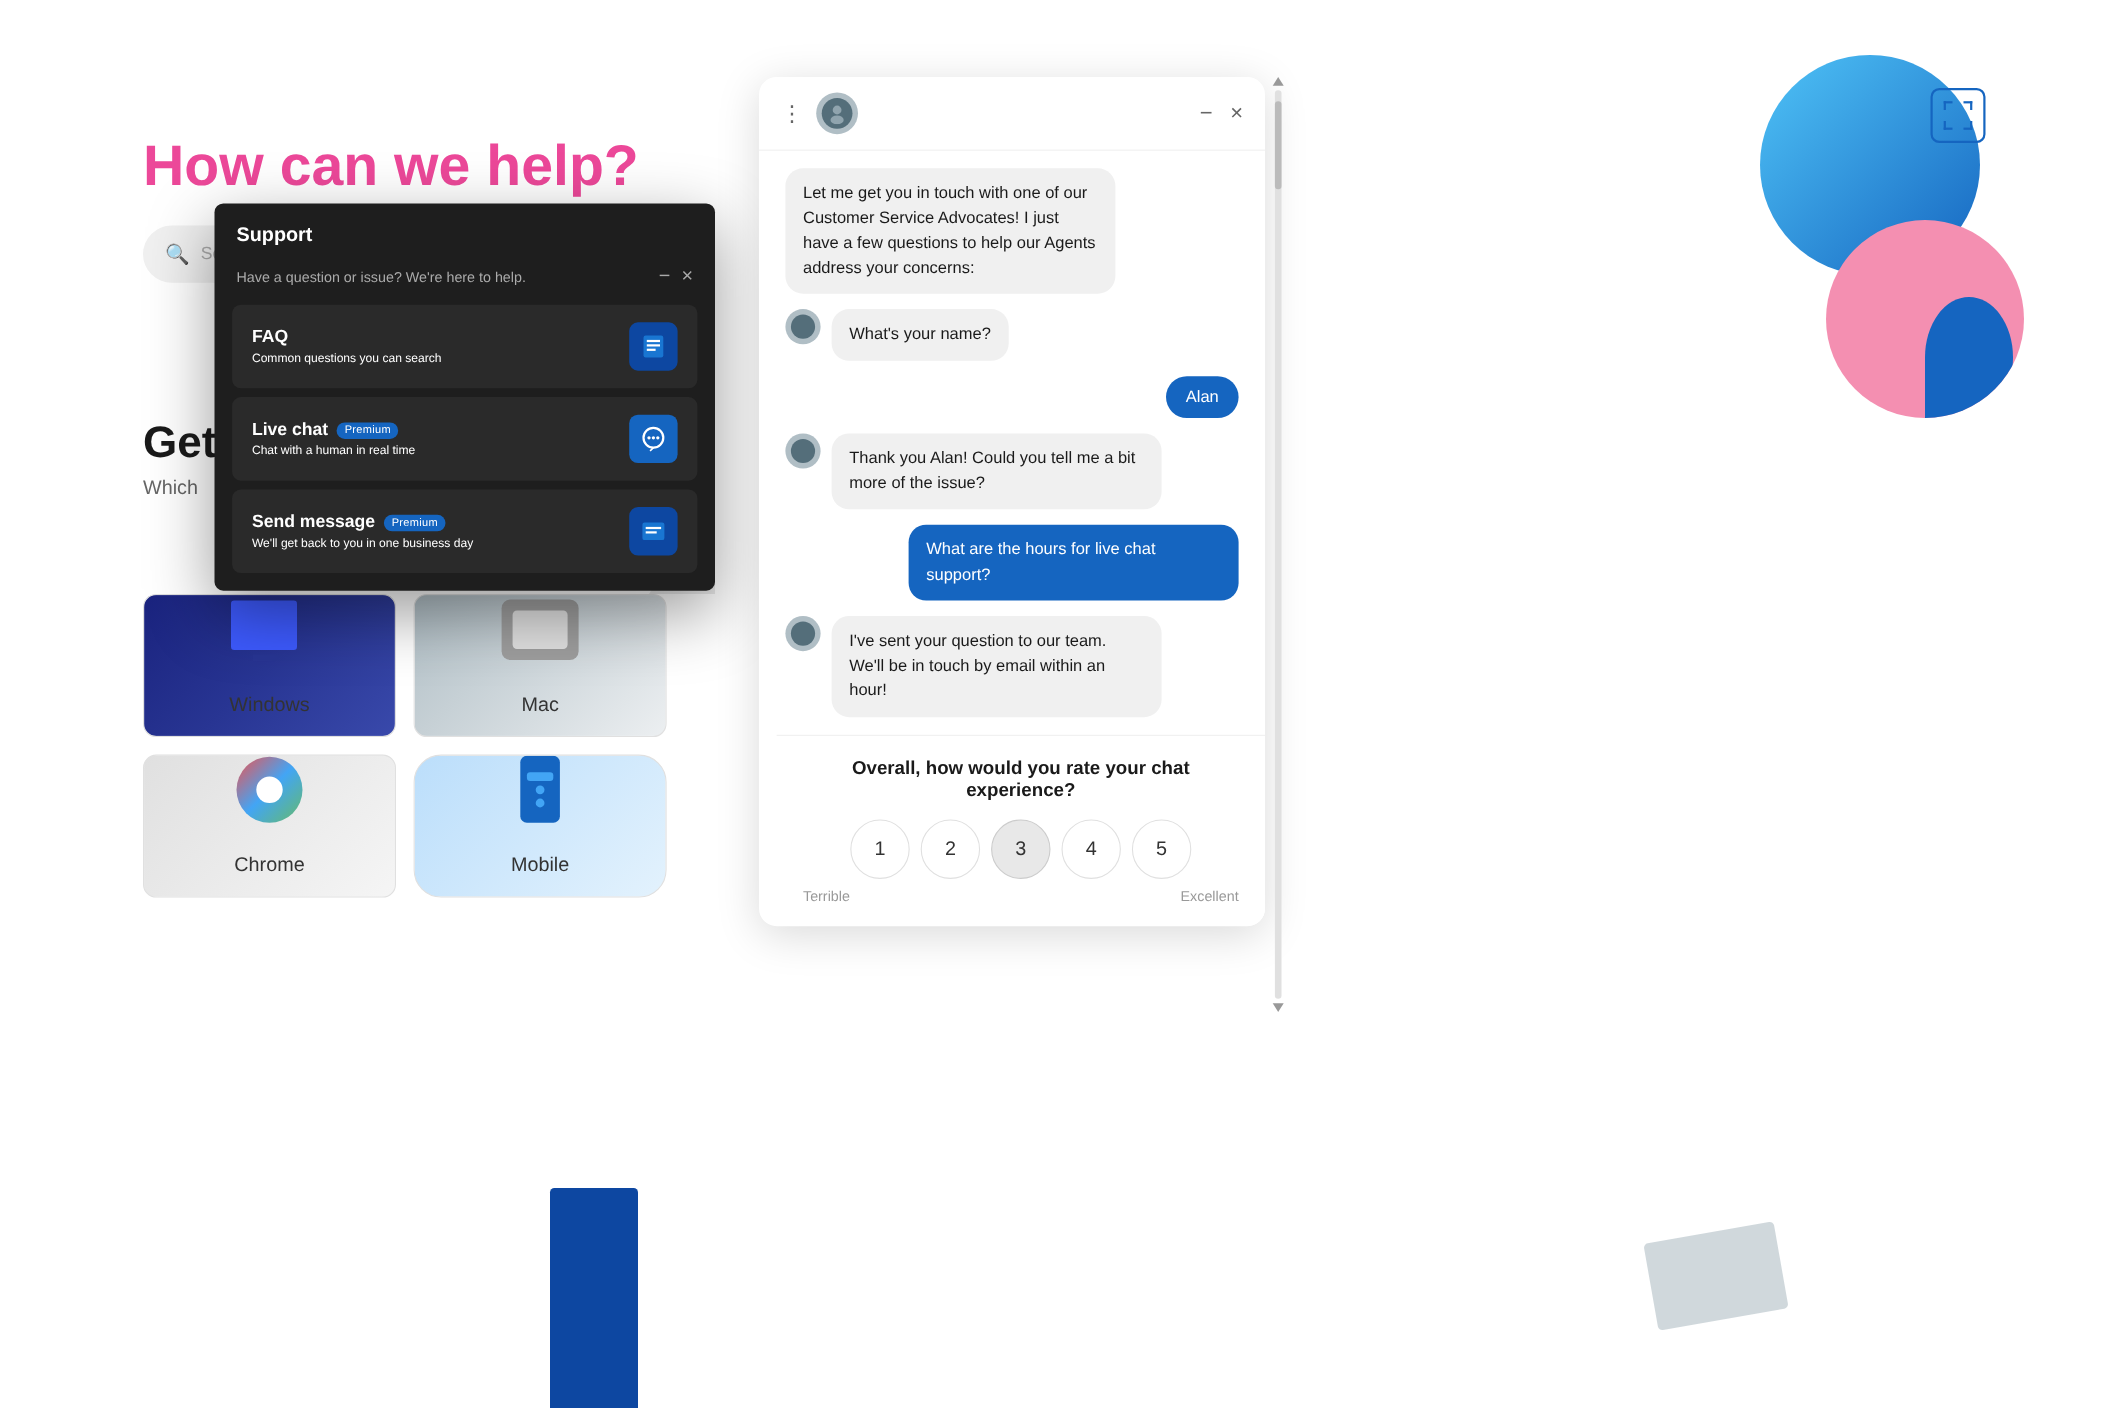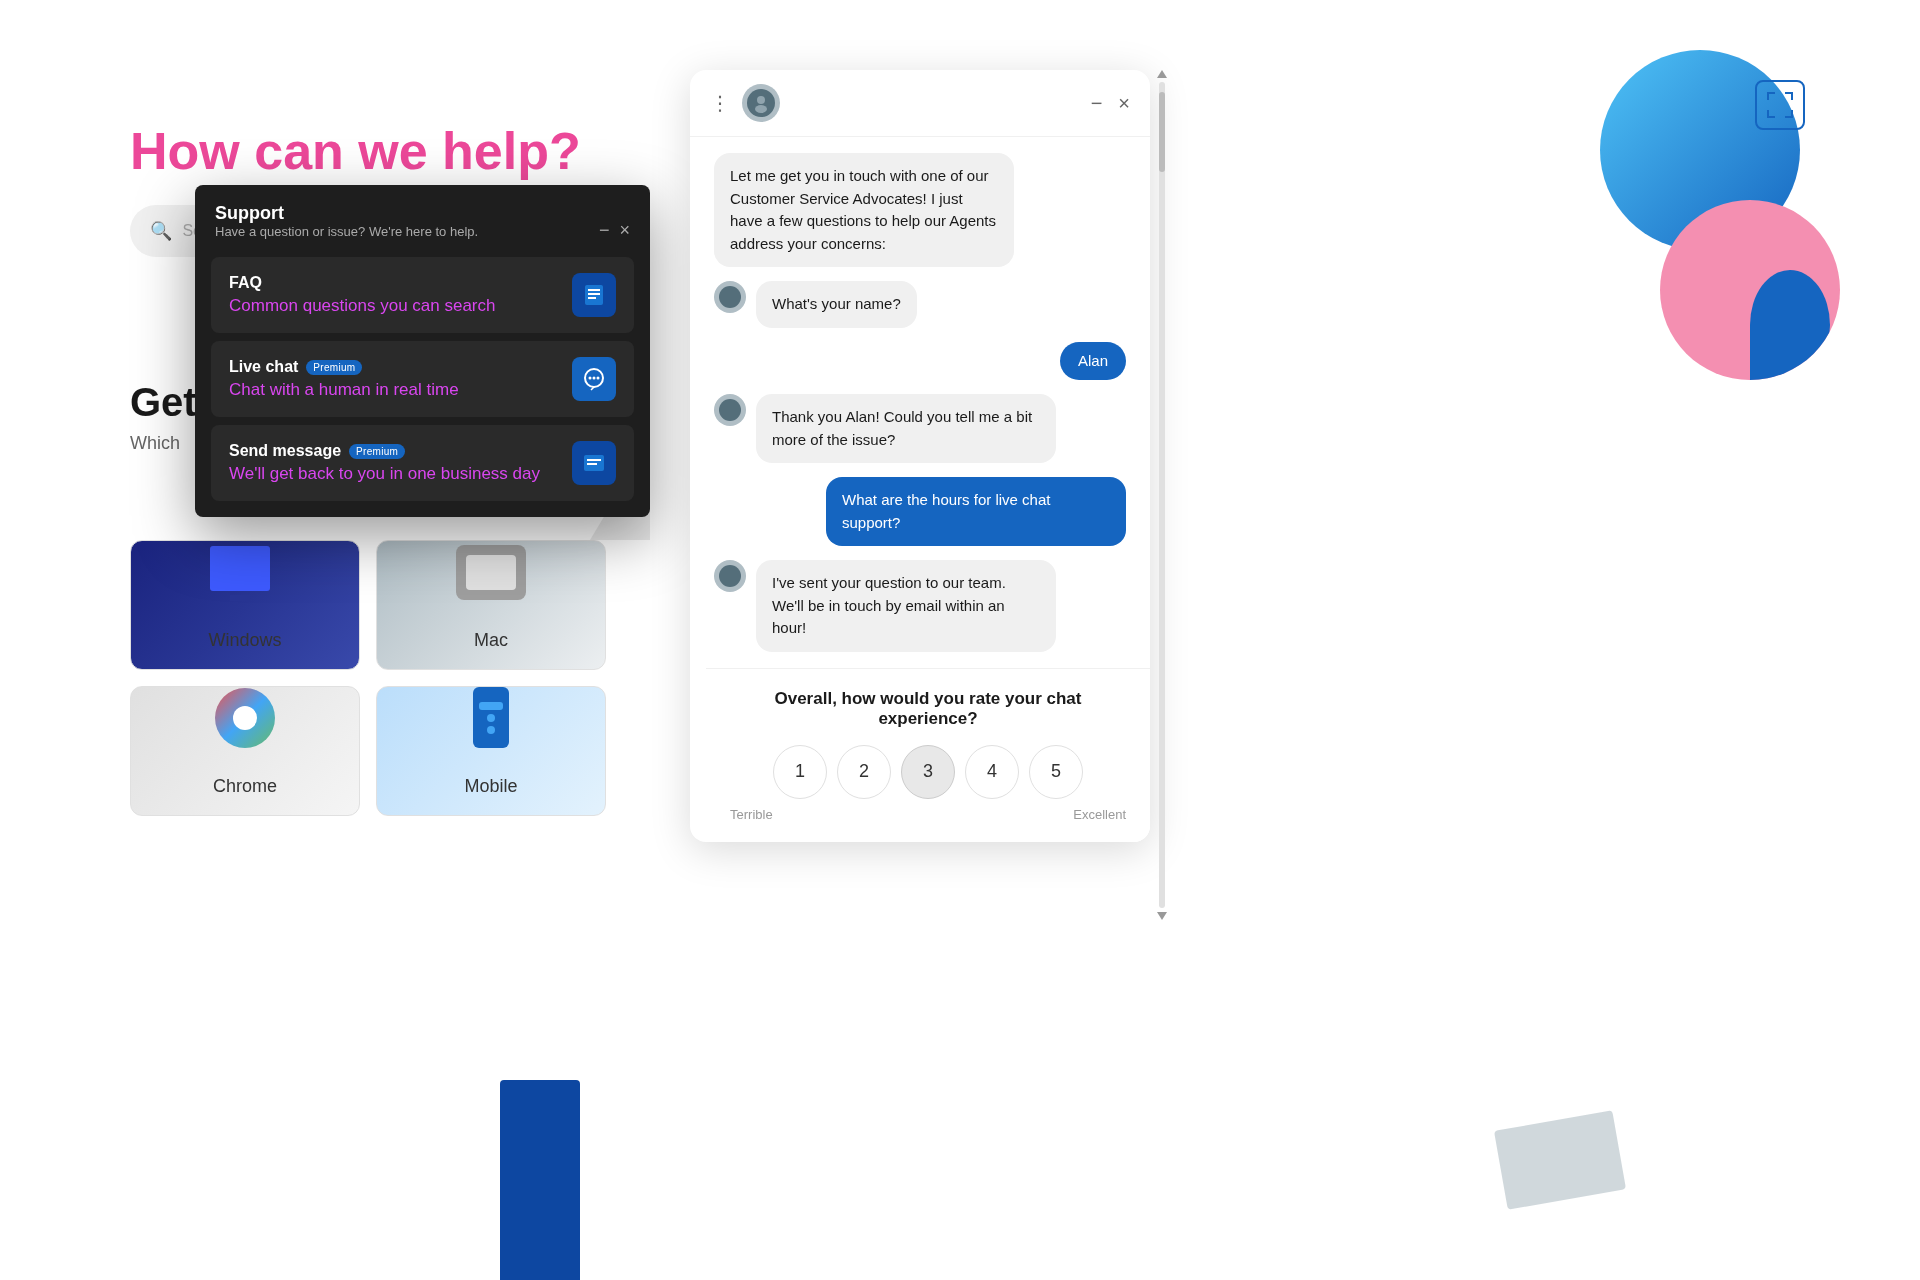--- a/index.html
+++ b/index.html
@@ -108,20 +108,21 @@
       justify-content: center;
     }
     .card-mac {
       background: linear-gradient(135deg, #b0bec5 0%, #eceff1 100%);
     }
     .card-chrome {
       background: linear-gradient(135deg, #e0e0e0 0%, #f5f5f5 100%);
     }
     .card-mobile {
       background: linear-gradient(135deg, #bbdefb 0%, #e3f2fd 100%);
+      border-radius: 25px;
     }
 
     
     .win-illustration {
       width: 80px;
       height: 60px;
       position: relative;
       margin-bottom: 5px;
     }
 
@@ -220,21 +221,21 @@
 
     .support-panel-title {
       color: #ffffff;
       font-size: 18px;
       font-weight: 600;
     }
 
     .support-panel-subtitle {
       color: #aaaaaa;
       font-size: 13px;
-      margin-top: 0;
+      margin-top: 20px;
     }
 
     .panel-controls {
       display: flex;
       gap: 10px;
       align-items: center;
     }
 
     .panel-control-btn {
       color: #aaa;
@@ -265,22 +266,22 @@
     .support-item-title {
       color: #ffffff;
       font-size: 16px;
       font-weight: 600;
       display: flex;
       align-items: center;
       gap: 8px;
     }
 
     .support-item-desc {
-      color: #d946ef;
-      font-size: 17px;
+      color: #ffffff;
+      font-size: 11px;
       margin-top: 4px;
     }
 
     .premium-badge {
       background: #1565c0;
       color: white;
       font-size: 10px;
       font-weight: 400;
       padding: 2px 7px;
       border-radius: 10px;

